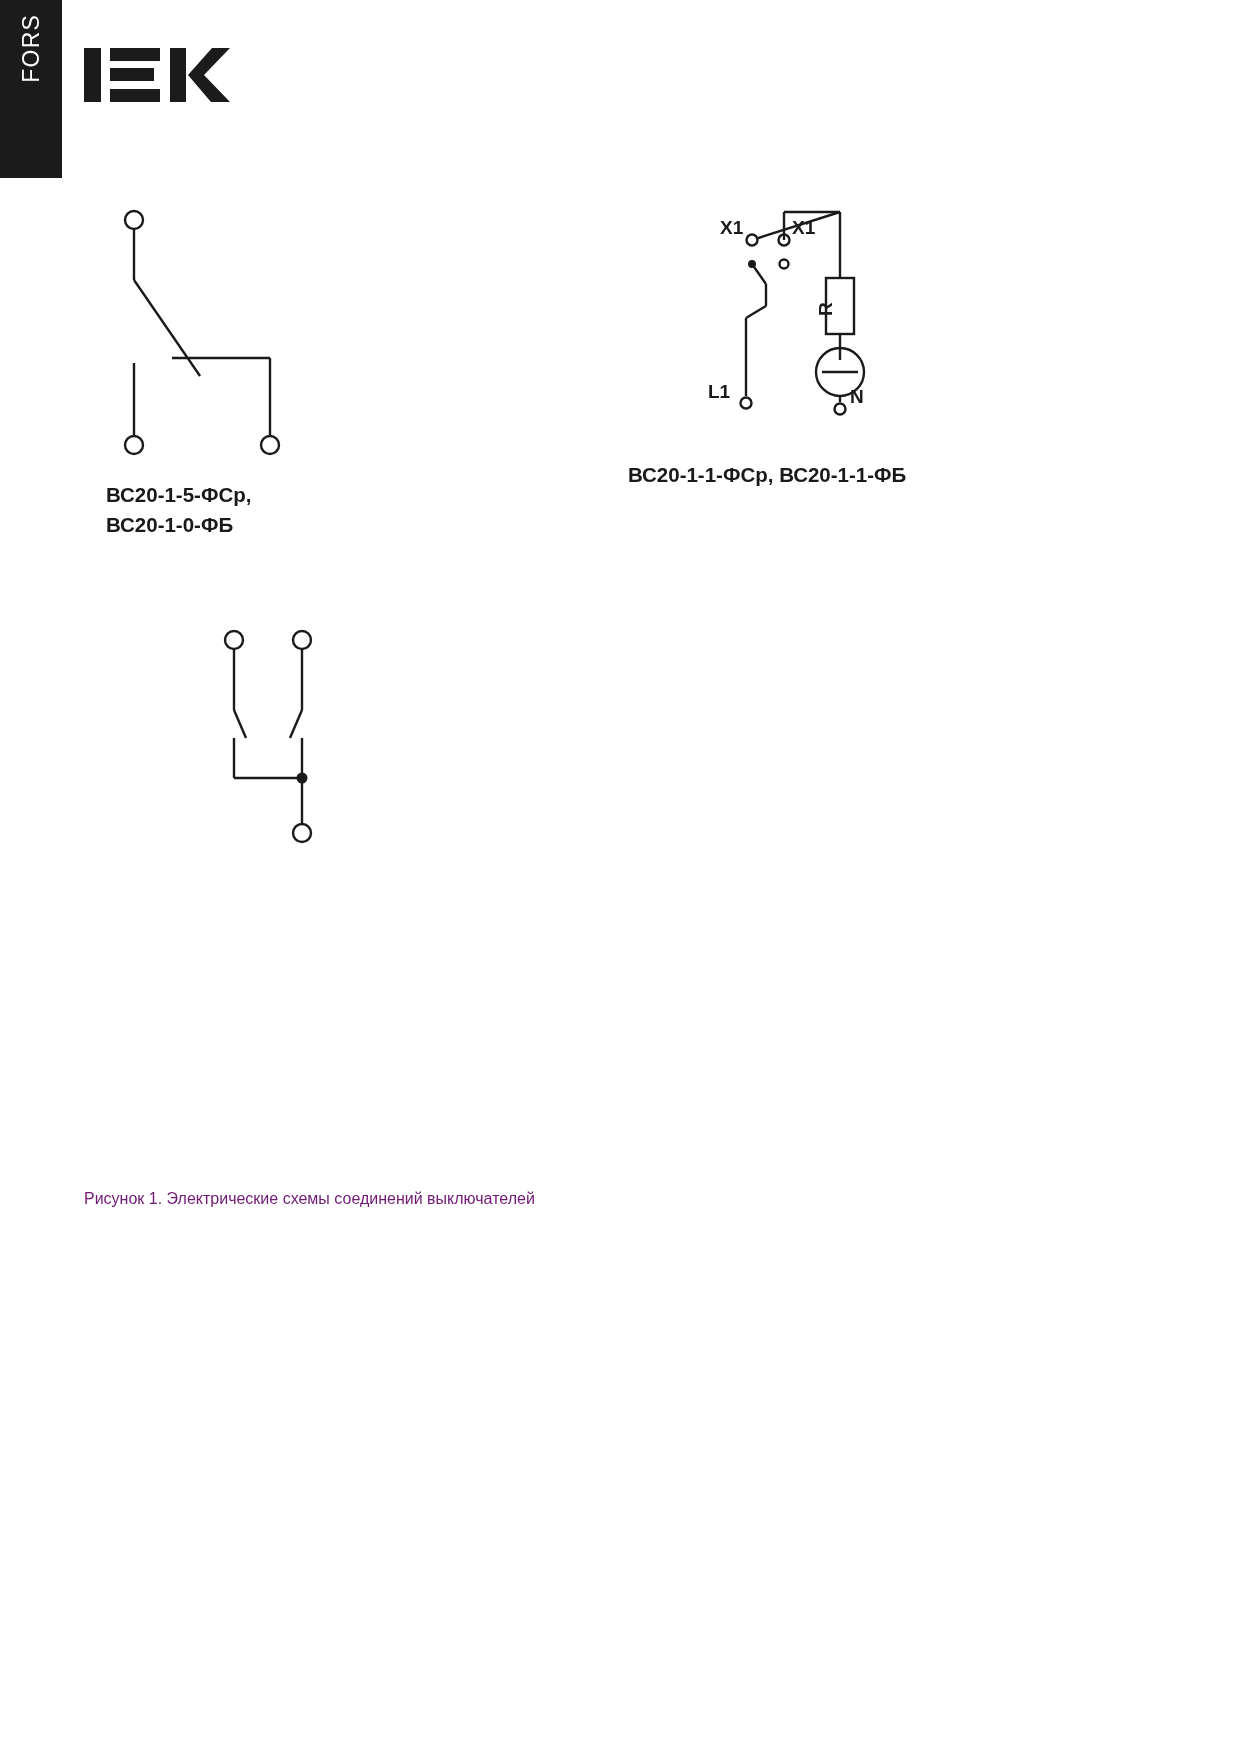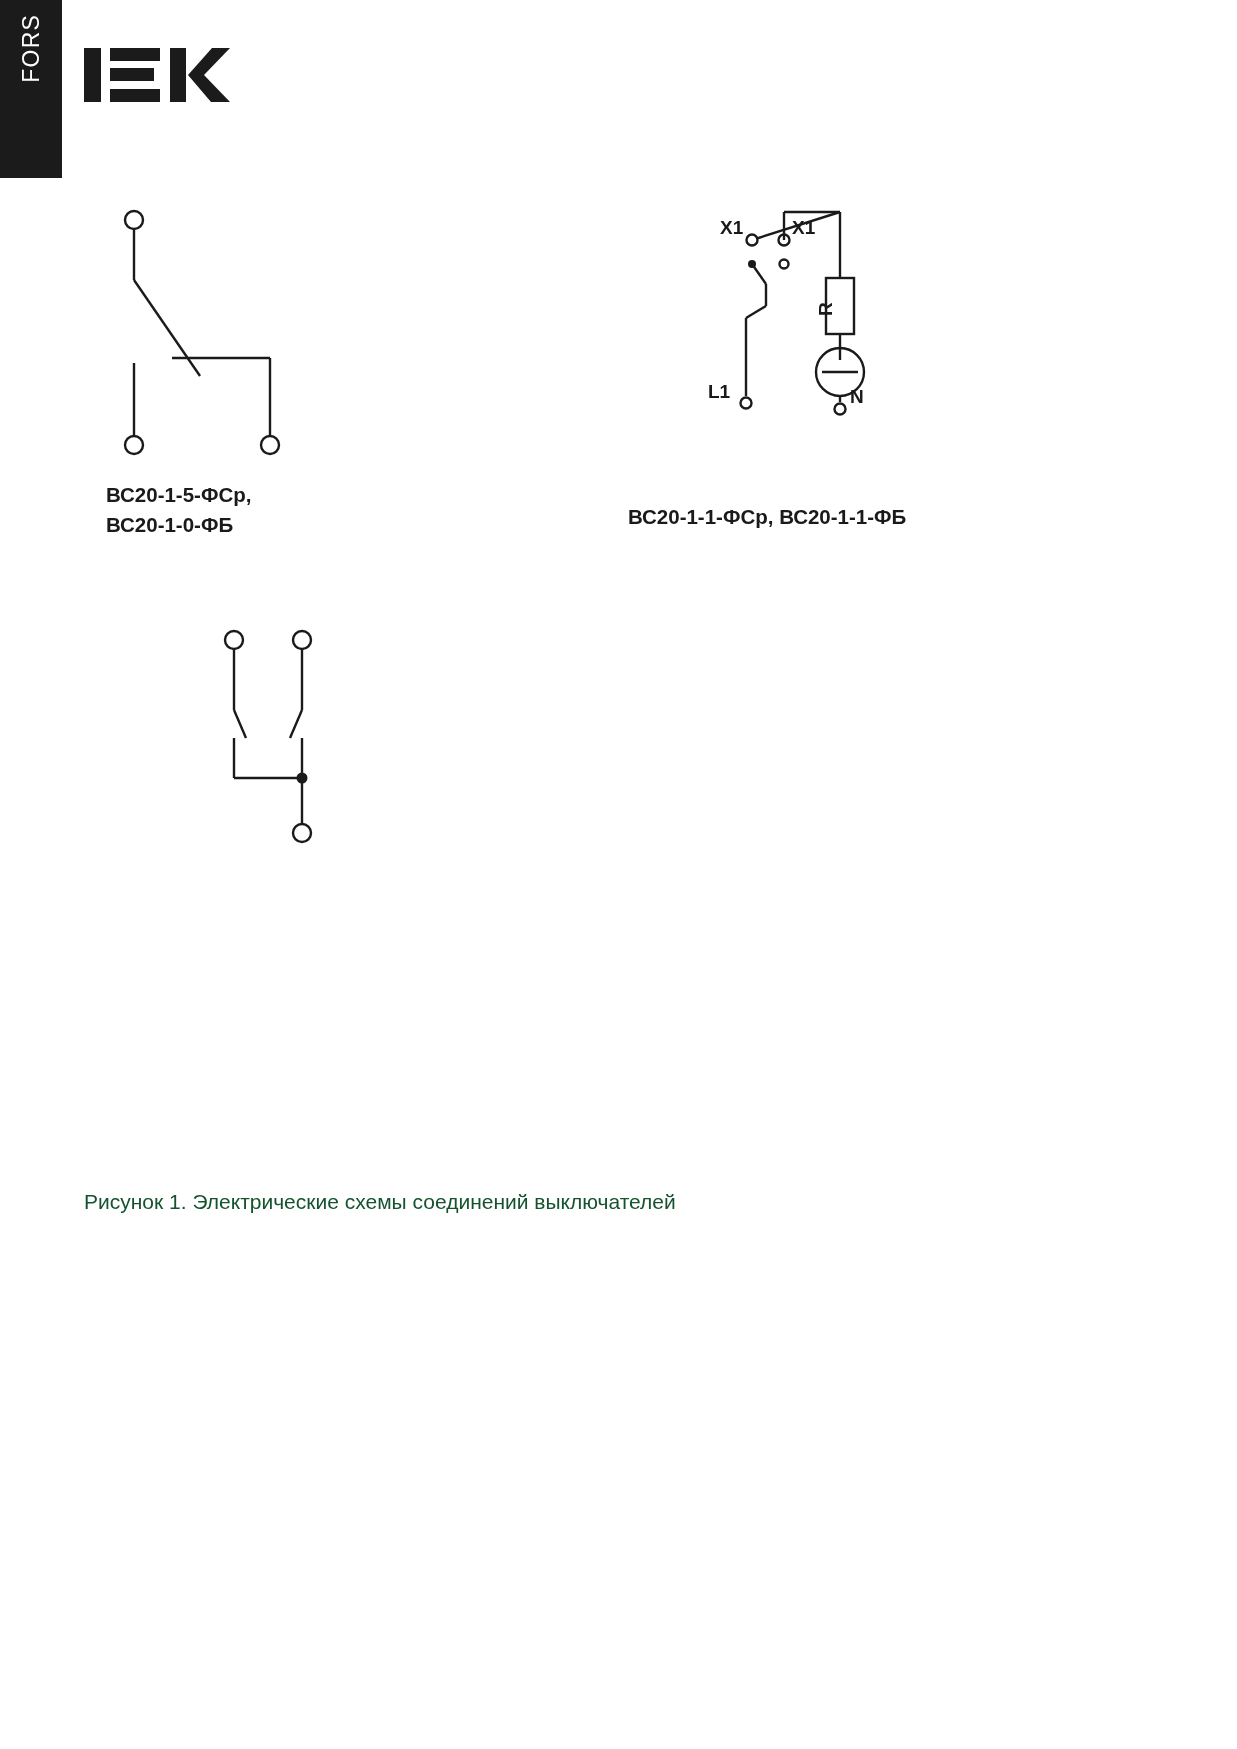--- a/index.html
+++ b/index.html
@@ -72,22 +72,22 @@
     line-height: 30px;
     color: #1a1a1a;
     white-space: pre-line;
   }
 
   
   #figure-title {
     position: absolute;
     left: 84px;
     top: 1190px;
-    font-size: 21px;
-    color: #14532d;
+    font-size: 16px;
+    color: #701a75;
   }
 
   svg { display: block; overflow: visible; }
   .stroke { stroke: #1a1a1a; fill: none; stroke-width: 2.4; }
   .node { stroke: #1a1a1a; fill: #ffffff; stroke-width: 2.4; }
   .dot  { fill: #1a1a1a; }
   .lbl  { font-family: "Liberation Sans", sans-serif; font-size: 19px; fill: #1a1a1a; }
 </style>
 </head>
 <body>
@@ -161,21 +161,21 @@
       <text class="lbl" x="132" y="118" transform="rotate(-90 132 118)">R</text>
       <line class="stroke" x1="140" y1="136" x2="140" y2="150"></line>
 
       <circle class="node" cx="140" cy="174" r="24"></circle>
       <line class="stroke" x1="122" y1="174" x2="158" y2="174"></line>
       <line class="stroke" x1="140" y1="150" x2="140" y2="162"></line>
       <line class="stroke" x1="140" y1="198" x2="140" y2="204"></line>
       <circle class="node" cx="140" cy="211" r="5.5"></circle>
       <text class="lbl" x="150" y="205">N</text>
     </svg>
-    <div class="caption" style="left:-72px; top:262px; width:420px;margin-top:42px;">ВС20-1-1-ФСр,  ВС20-1-1-ФБ</div>
+    <div class="caption" style="left:-72px; top:262px; width:420px;">ВС20-1-1-ФСр,  ВС20-1-1-ФБ</div>
   </div>
 
   <div class="schematic" style="left:210px; top:450px;">
     <svg width="220" height="260" viewBox="0 0 220 260">
 
       <circle class="node" cx="24" cy="12" r="9"></circle>
       <circle class="node" cx="92" cy="12" r="9"></circle>
       <line class="stroke" x1="24" y1="21" x2="24" y2="82"></line>
       <line class="stroke" x1="92" y1="21" x2="92" y2="82"></line>
 

